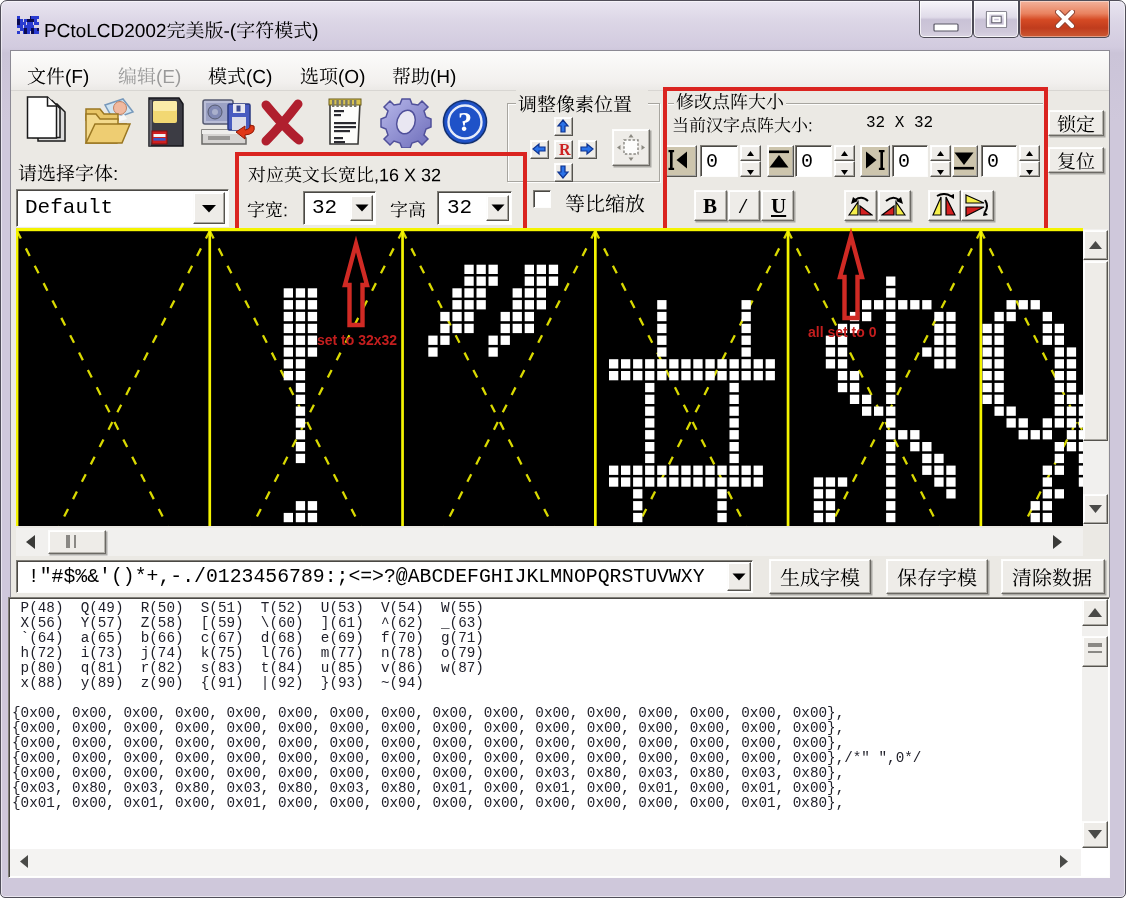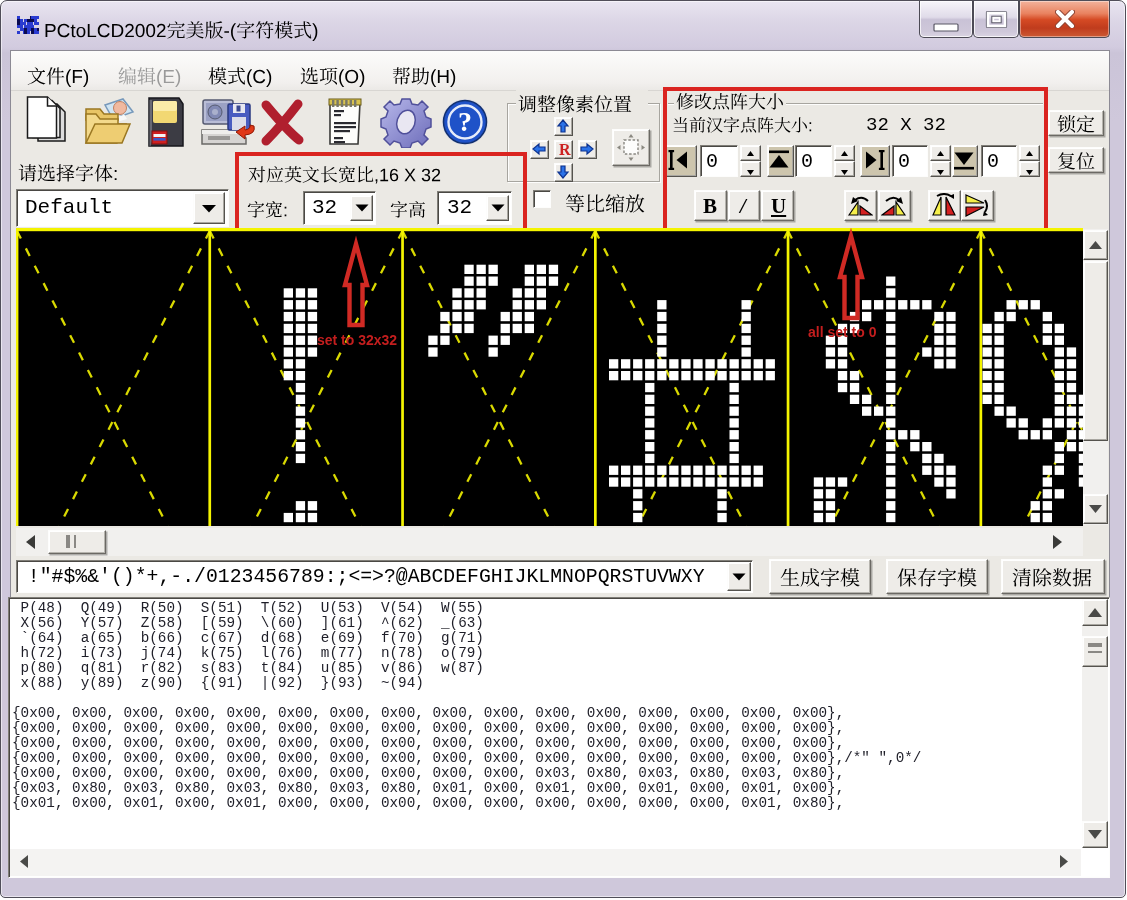--- a/index.html
+++ b/index.html
@@ -256,21 +256,21 @@
       <path d="M5.36 -3.9 5.14 -3.72C6.10 -2.94 7.22 -1.54 7.46 -0.42C8.9 0.56 9.88 -2.5 5.36 -3.9ZM11.46 -16.78C10.82 -14.84 9.76 -12.94 8.76 -11.78L9.04 -11.54L9.34 -11.78V-10.38H2.9L3.06 -9.8H9.34V-7.60H0.86L1.04 -7.04H18.62C18.88 -7.04 19.1 -7.14 19.14 -7.36C18.5 -7.94 17.48 -8.72 17.48 -8.72L16.56 -7.60H10.62V-9.8H17.04C17.32 -9.8 17.5 -9.9 17.56 -10.12C16.94 -10.68 15.96 -11.44 15.96 -11.44L15.08 -10.38H10.62V-11.64C11.02 -11.72 11.16 -11.88 11.20 -12.1L9.9 -12.26C10.42 -12.74 10.94 -13.3 11.4 -13.92H12.86C13.46 -13.26 14.04 -12.3 14.1 -11.44C15.20 -10.58 16.28 -12.62 13.82 -13.92H18.46C18.74 -13.92 18.92 -14.0 18.98 -14.22C18.34 -14.82 17.32 -15.62 17.32 -15.62L16.4 -14.48H11.8C12.08 -14.88 12.34 -15.3 12.56 -15.72C12.98 -15.68 13.22 -15.84 13.32 -16.06ZM12.8 -6.9V-4.82H1.56L1.74 -4.24H12.8V-0.46C12.8 -0.14 12.70 -0.02 12.28 -0.02C11.8 -0.02 9.18 -0.2 9.18 -0.2V0.1C10.28 0.24 10.92 0.4 11.26 0.62C11.58 0.84 11.72 1.18 11.8 1.58C13.88 1.38 14.12 0.70 14.12 -0.38V-4.24H18.18C18.46 -4.24 18.66 -4.34 18.7 -4.56C18.06 -5.14 17.04 -5.92 17.04 -5.92L16.16 -4.82H14.12V-6.18C14.56 -6.24 14.74 -6.4 14.8 -6.68ZM4.12 -16.78C3.34 -14.56 2.08 -12.56 0.84 -11.32L1.1 -11.1C2.18 -11.76 3.22 -12.74 4.08 -13.92H4.92C5.42 -13.28 5.9 -12.32 5.88 -11.5C6.88 -10.58 8.02 -12.52 5.7 -13.92H9.70C9.98 -13.92 10.14 -14.0 10.18 -14.22C9.62 -14.78 8.68 -15.52 8.68 -15.52L7.88 -14.48H4.48C4.74 -14.86 4.98 -15.28 5.2 -15.70C5.62 -15.66 5.86 -15.82 5.96 -16.04Z M28.2 -10.92 27.22 -9.62H24.44V-15.68C24.98 -15.76 25.22 -15.96 25.28 -16.3L23.16 -16.52V-1.0C23.16 -0.6 23.04 -0.48 22.4 -0.04L23.42 1.32C23.54 1.22 23.7 1.06 23.78 0.8C26.3 -0.4 28.6 -1.62 29.98 -2.30L29.88 -2.62C27.84 -1.90 25.84 -1.2 24.44 -0.74V-9.02H29.43C29.72 -9.02 29.92 -9.12 29.96 -9.34C29.3 -10.0 28.2 -10.92 28.2 -10.92ZM33.0 -16.26 31.0 -16.5V-0.92C31.0 0.3 31.48 0.72 33.14 0.72H35.28C38.51 0.72 39.28 0.5 39.28 -0.14C39.28 -0.42 39.16 -0.56 38.66 -0.76L38.6 -4.1H38.34C38.1 -2.68 37.82 -1.22 37.66 -0.88C37.56 -0.68 37.44 -0.62 37.22 -0.58C36.92 -0.54 36.24 -0.52 35.3 -0.52H33.32C32.46 -0.52 32.28 -0.74 32.28 -1.26V-7.84C34.01 -8.58 36.12 -9.76 37.98 -11.08C38.36 -10.88 38.58 -10.92 38.76 -11.08L37.2 -12.62C35.64 -11.04 33.78 -9.46 32.28 -8.38V-15.72C32.78 -15.8 32.96 -16.0 33.0 -16.26Z M51.7 -16.86 51.5 -16.72C52.14 -16.16 52.82 -15.14 52.92 -14.32C54.16 -13.36 55.34 -15.98 51.7 -16.86ZM40.96 -1.38 41.88 0.3C42.08 0.24 42.24 0.04 42.28 -0.2C44.36 -1.32 45.92 -2.28 47.02 -3.02L46.94 -3.26C44.54 -2.44 42.1 -1.66 40.96 -1.38ZM45.7 -15.96 43.8 -16.74C43.4 -15.24 42.24 -12.42 41.28 -11.22C41.18 -11.14 40.82 -11.04 40.82 -11.04L41.5 -9.32C41.64 -9.38 41.76 -9.48 41.86 -9.64C42.7 -9.9 43.54 -10.20 44.18 -10.44C43.32 -8.82 42.26 -7.14 41.36 -6.16C41.22 -6.06 40.82 -5.98 40.82 -5.98L41.52 -4.22C41.7 -4.28 41.86 -4.44 42.0 -4.68C43.78 -5.32 45.5 -6.02 46.38 -6.38L46.34 -6.66C44.8 -6.42 43.24 -6.18 42.14 -6.04C43.82 -7.78 45.62 -10.32 46.58 -12.08C46.74 -12.06 46.88 -12.06 47.0 -12.1C46.9 -11.9 46.9 -11.70 47.0 -11.5C47.28 -11.12 47.94 -11.24 48.22 -11.58C48.51 -11.92 48.7 -12.58 48.64 -13.42H57.28L56.68 -12.0L56.96 -11.88C57.42 -12.20 58.22 -12.84 58.66 -13.24C59.04 -13.26 59.26 -13.28 59.42 -13.42L58.04 -14.78L57.3 -14.0H48.58C48.54 -14.26 48.48 -14.52 48.4 -14.8L48.06 -14.82C48.14 -14.04 47.76 -12.98 47.36 -12.6L47.2 -12.42L45.52 -13.34C45.3 -12.72 44.94 -11.92 44.52 -11.06C43.54 -11.0 42.6 -10.94 41.86 -10.9C43.0 -12.22 44.26 -14.22 44.98 -15.64C45.38 -15.6 45.6 -15.78 45.7 -15.96ZM56.62 -0.38H52.12V-3.68H56.62ZM52.12 1.14V0.2H56.62V1.44H56.8C57.2 1.44 57.8 1.14 57.82 1.02V-7.22C58.24 -7.3 58.56 -7.44 58.68 -7.60L57.12 -8.82L56.42 -8.04H53.88C54.2 -8.74 54.58 -9.70 54.9 -10.54H58.46C58.72 -10.54 58.92 -10.64 58.96 -10.86C58.37 -11.38 57.48 -12.04 57.48 -12.04L56.68 -11.12H50.38L50.54 -10.54H53.58L53.28 -8.04H52.22L50.92 -8.66V1.58H51.12C51.66 1.58 52.12 1.28 52.12 1.14ZM56.62 -4.28H52.12V-7.44H56.62ZM51.18 -12.0 49.34 -12.64C48.54 -9.76 47.22 -6.82 45.96 -4.96L46.26 -4.76C46.86 -5.38 47.44 -6.12 48.0 -6.96V1.56H48.22C48.66 1.56 49.16 1.28 49.18 1.18V-8.12C49.5 -8.18 49.72 -8.3 49.78 -8.48L49.08 -8.76C49.58 -9.68 50.04 -10.64 50.42 -11.64C50.86 -11.62 51.1 -11.78 51.18 -12.0Z M64.1 -16.56 63.86 -16.44C64.56 -15.6 65.42 -14.26 65.64 -13.22C66.94 -12.24 68.06 -14.9 64.1 -16.56ZM68.76 -13.82 67.86 -12.68H60.8L60.96 -12.08H63.34C63.4 -7.06 63.08 -2.54 60.76 1.34L61.0 1.56C63.46 -1.28 64.26 -4.68 64.54 -8.6H67.54C67.38 -3.46 67.0 -0.88 66.44 -0.36C66.24 -0.16 66.08 -0.12 65.76 -0.12C65.4 -0.12 64.42 -0.2 63.84 -0.26L63.82 0.08C64.38 0.18 64.92 0.36 65.14 0.54C65.38 0.76 65.42 1.1 65.42 1.48C66.14 1.48 66.84 1.26 67.34 0.76C68.18 -0.1 68.62 -2.7 68.78 -8.46C69.2 -8.48 69.44 -8.6 69.6 -8.76L68.1 -10.0L67.36 -9.18H64.58C64.62 -10.12 64.66 -11.08 64.68 -12.08H69.92C70.2 -12.08 70.38 -12.18 70.44 -12.4C69.8 -13.02 68.76 -13.82 68.76 -13.82ZM74.34 -16.28 72.18 -16.76C71.68 -13.16 70.54 -9.70 69.12 -7.4L69.42 -7.22C70.26 -8.08 71.0 -9.14 71.64 -10.36C72.0 -7.98 72.56 -5.76 73.46 -3.82C72.16 -1.84 70.38 -0.12 67.94 1.3L68.14 1.56C70.68 0.42 72.58 -1.02 74.02 -2.74C75.0 -1.02 76.32 0.46 78.1 1.58C78.28 0.96 78.74 0.66 79.34 0.56L79.4 0.38C77.38 -0.6 75.86 -1.98 74.72 -3.68C76.28 -5.92 77.16 -8.62 77.64 -11.70H78.8C79.1 -11.70 79.28 -11.8 79.32 -12.02C78.68 -12.64 77.6 -13.48 77.6 -13.48L76.68 -12.28H72.52C72.96 -13.38 73.32 -14.56 73.62 -15.82C74.06 -15.84 74.28 -16.02 74.34 -16.28ZM72.28 -11.70H76.12C75.8 -9.16 75.16 -6.84 74.04 -4.8C73.04 -6.62 72.4 -8.74 71.96 -11.0Z" fill="#000"></path>
     </svg></div>
 <div class="abs" style="left:668px;top:103px;width:375px;height:1px;background:#a7a59f;box-shadow:0 1px 0 #fdfdfc"></div>
 <div class="abs " style="left:674px;top:88px;width:112px;height:26px;background:#ebe9e4"></div>
 <div class="abs" style="left:676px;top:91.8px"><svg width="110" height="21" viewBox="0 -16.2 110 21">
       <path d="M7.00 -12.14 5.31 -12.32V-1.24H5.52C5.93 -1.24 6.40 -1.51 6.40 -1.65V-11.7C6.80 -11.75 6.94 -11.91 7.00 -12.14ZM13.46 -6.55 12.09 -7.41C10.78 -6.13 9.01 -5.09 7.30 -4.37L7.52 -4.05C9.39 -4.57 11.35 -5.41 12.83 -6.42C13.19 -6.35 13.33 -6.39 13.46 -6.55ZM15.35 -4.89 13.95 -5.77C12.13 -3.92 9.73 -2.57 7.32 -1.63L7.48 -1.31C10.11 -2.03 12.67 -3.18 14.68 -4.78C15.04 -4.69 15.20 -4.73 15.35 -4.89ZM17.06 -3.11 15.51 -4.03C13.01 -1.09 9.93 0.19 6.26 1.09L6.37 1.42C10.33 0.80 13.53 -0.30 16.34 -2.98C16.74 -2.88 16.93 -2.93 17.06 -3.11ZM11.25 -14.52 9.52 -15.10C8.94 -12.79 7.84 -10.60 6.76 -9.21L7.02 -9.01C7.84 -9.70 8.62 -10.60 9.30 -11.68C9.86 -10.62 10.49 -9.71 11.30 -8.92C9.98 -7.91 8.40 -7.07 6.65 -6.44L6.82 -6.17C8.80 -6.69 10.51 -7.45 11.93 -8.38C13.10 -7.47 14.56 -6.78 16.54 -6.3C16.63 -6.87 16.97 -7.18 17.44 -7.32L17.47 -7.50C15.55 -7.79 14.02 -8.29 12.78 -8.98C14.02 -9.93 15.03 -11.03 15.76 -12.27C16.2 -12.27 16.39 -12.32 16.54 -12.47L15.28 -13.64L14.47 -12.92H10.00C10.22 -13.33 10.40 -13.77 10.58 -14.20C10.96 -14.18 11.17 -14.34 11.25 -14.52ZM14.39 -12.40C13.80 -11.34 12.97 -10.35 11.96 -9.46C10.94 -10.17 10.17 -11.05 9.54 -12.07L9.73 -12.40ZM4.42 -10.02 3.67 -10.31C4.22 -11.53 4.73 -12.83 5.14 -14.16C5.56 -14.14 5.76 -14.32 5.83 -14.52L4.01 -15.08C3.27 -11.71 1.96 -8.22 0.63 -5.97L0.89 -5.81C1.56 -6.58 2.19 -7.52 2.77 -8.54V1.40H2.96C3.40 1.40 3.86 1.13 3.88 1.04V-9.70C4.19 -9.73 4.37 -9.86 4.42 -10.02Z M19.49 -9.16V-2.01C19.49 -1.69 19.42 -1.58 18.91 -1.34L19.67 0.25C19.81 0.18 20.03 0.0 20.14 -0.28C22.51 -1.63 24.64 -2.96 25.86 -3.68L25.75 -3.94C23.85 -3.13 21.96 -2.35 20.62 -1.83V-7.37L20.64 -7.91H24.01V-7.09H24.19C24.58 -7.09 25.14 -7.37 25.16 -7.50V-12.45C25.52 -12.52 25.81 -12.65 25.91 -12.79L24.49 -13.89L23.83 -13.17H18.97L19.13 -12.65H24.01V-8.44H20.88ZM30.47 -14.61 28.51 -15.12C27.81 -11.37 26.33 -7.88 24.64 -5.63L24.91 -5.43C25.88 -6.33 26.78 -7.47 27.54 -8.78C27.95 -6.78 28.51 -4.94 29.39 -3.36C27.97 -1.54 25.99 -0.05 23.29 1.11L23.41 1.36C26.26 0.43 28.36 -0.84 29.93 -2.48C30.96 -0.97 32.31 0.30 34.16 1.24C34.34 0.70 34.73 0.39 35.28 0.30L35.33 0.12C33.31 -0.68 31.78 -1.83 30.61 -3.25C32.16 -5.16 33.08 -7.50 33.58 -10.24H34.97C35.22 -10.24 35.38 -10.33 35.44 -10.53C34.86 -11.08 33.89 -11.84 33.89 -11.84L33.04 -10.76H28.54C29.03 -11.84 29.44 -13.01 29.79 -14.23C30.20 -14.23 30.40 -14.41 30.47 -14.61ZM28.31 -10.24H32.20C31.84 -7.93 31.12 -5.92 29.97 -4.15C28.96 -5.65 28.29 -7.37 27.84 -9.30Z M39.31 -2.91C39.31 -1.38 38.30 -0.28 37.31 0.10C36.93 0.30 36.66 0.66 36.82 1.04C37.02 1.47 37.69 1.45 38.23 1.15C39.11 0.68 40.17 -0.59 39.63 -2.91ZM42.46 -2.84 42.22 -2.77C42.55 -1.78 42.82 -0.30 42.67 0.86C43.68 2.03 45.12 -0.41 42.46 -2.84ZM45.72 -2.91 45.48 -2.78C46.22 -1.83 47.10 -0.28 47.25 0.89C48.47 1.90 49.53 -0.80 45.72 -2.91ZM49.30 -2.96 49.10 -2.80C50.27 -1.83 51.73 -0.14 52.07 1.20C53.47 2.14 54.28 -1.02 49.30 -2.96ZM39.49 -9.23V-3.34H39.67C40.15 -3.34 40.66 -3.61 40.66 -3.74V-4.42H49.35V-3.47H49.53C49.93 -3.47 50.52 -3.74 50.54 -3.86V-8.47C50.90 -8.54 51.17 -8.69 51.3 -8.83L49.82 -9.97L49.17 -9.23H45.34V-11.80H51.96C52.2 -11.80 52.37 -11.89 52.43 -12.09C51.82 -12.67 50.83 -13.46 50.83 -13.46L49.96 -12.34H45.34V-14.41C45.82 -14.48 46.00 -14.68 46.04 -14.94L44.13 -15.12V-9.23H40.76L39.49 -9.82ZM40.66 -4.96V-8.71H49.35V-4.96Z M65.93 -14.52 64.24 -15.08C64.08 -14.41 63.81 -13.49 63.48 -12.51H60.69L60.84 -11.98H63.30C62.76 -10.38 62.13 -8.67 61.63 -7.50C61.36 -7.41 61.05 -7.27 60.85 -7.18L62.13 -6.11L62.69 -6.69H65.62V-3.51H60.60L60.75 -2.96H65.62V1.42H65.80C66.40 1.42 66.78 1.13 66.78 1.06V-2.96H70.93C71.19 -2.96 71.37 -3.05 71.42 -3.25C70.83 -3.79 69.89 -4.5 69.89 -4.5L69.10 -3.51H66.78V-6.69H70.2C70.47 -6.69 70.63 -6.78 70.68 -6.98C70.12 -7.48 69.26 -8.17 69.26 -8.17L68.49 -7.21H66.78V-9.98C67.21 -10.04 67.37 -10.20 67.41 -10.45L65.68 -10.65V-7.21H62.73C63.25 -8.54 63.95 -10.38 64.49 -11.98H70.61C70.86 -11.98 71.02 -12.07 71.06 -12.27C70.50 -12.79 69.57 -13.49 69.57 -13.49L68.75 -12.51H64.67C64.89 -13.15 65.08 -13.73 65.21 -14.21C65.64 -14.16 65.84 -14.32 65.93 -14.52ZM55.71 -14.59V1.38H55.90C56.44 1.38 56.82 1.06 56.82 0.97V-13.48H59.14C58.78 -12.07 58.19 -10.02 57.79 -8.92C58.93 -7.59 59.34 -6.28 59.34 -5.00C59.34 -4.30 59.20 -3.94 58.93 -3.78C58.78 -3.68 58.69 -3.67 58.51 -3.67C58.24 -3.67 57.63 -3.67 57.29 -3.67V-3.38C57.67 -3.32 57.99 -3.23 58.12 -3.11C58.28 -2.96 58.35 -2.57 58.35 -2.21C59.99 -2.28 60.55 -3.04 60.55 -4.75C60.55 -6.13 59.90 -7.61 58.24 -8.98C58.93 -10.06 59.92 -12.11 60.44 -13.19C60.85 -13.19 61.11 -13.22 61.25 -13.37L59.85 -14.74L59.07 -14.02H57.04Z M80.17 -15.04C80.17 -13.21 80.19 -11.44 80.02 -9.77H72.9L73.04 -9.25H79.97C79.52 -5.23 77.97 -1.71 72.70 1.09L72.91 1.42C79.07 -1.31 80.73 -5.04 81.23 -9.23C81.75 -5.61 83.21 -1.33 88.2 1.42C88.38 0.73 88.81 0.48 89.46 0.41L89.49 0.21C84.15 -2.19 82.24 -5.85 81.57 -9.25H88.77C89.02 -9.25 89.22 -9.34 89.26 -9.54C88.57 -10.15 87.46 -10.99 87.46 -10.99L86.49 -9.77H81.28C81.43 -11.25 81.45 -12.78 81.48 -14.34C81.91 -14.39 82.08 -14.57 82.13 -14.85Z M102.00 -10.33 101.75 -10.20C103.46 -8.42 105.48 -5.56 105.78 -3.31C107.38 -1.97 108.34 -6.33 102.00 -10.33ZM94.51 -10.44C93.94 -8.1 92.55 -4.94 90.63 -2.95L90.82 -2.73C93.24 -4.5 94.89 -7.32 95.76 -9.46C96.21 -9.43 96.37 -9.54 96.46 -9.75ZM98.44 -14.85V-0.64C98.44 -0.32 98.31 -0.19 97.92 -0.19C97.43 -0.19 94.95 -0.39 94.95 -0.39V-0.10C96.01 0.03 96.57 0.19 96.93 0.41C97.25 0.63 97.39 0.95 97.45 1.38C99.46 1.17 99.70 0.50 99.70 -0.53V-14.14C100.15 -14.20 100.31 -14.38 100.36 -14.63Z" fill="#000"></path>
     </svg></div>
 <div class="abs" style="left:672px;top:115.7px"><svg width="142" height="19" viewBox="0 -15.3 142 19">
       <path d="M14.87 -12.47 13.15 -13.24C12.46 -11.59 11.52 -9.82 10.79 -8.72L11.05 -8.55C12.08 -9.46 13.27 -10.86 14.21 -12.22C14.56 -12.17 14.79 -12.29 14.87 -12.47ZM2.58 -13.14 2.38 -13.00C3.33 -11.95 4.57 -10.23 4.91 -8.92C6.18 -7.97 7.02 -10.81 2.58 -13.14ZM9.67 -14.04 7.92 -14.22V-8.02H1.68L1.83 -7.53H13.24V-4.28H2.60L2.75 -3.79H13.24V-0.34H1.58L1.73 0.15H13.24V1.32H13.41C13.82 1.32 14.34 1.03 14.36 0.91V-7.31C14.70 -7.37 14.99 -7.51 15.11 -7.65L13.71 -8.73L13.07 -8.02H9.04V-13.56C9.46 -13.63 9.63 -13.80 9.67 -14.04Z M26.99 -9.04V-1.22H27.20C27.60 -1.22 28.05 -1.46 28.05 -1.59V-8.41C28.49 -8.46 28.64 -8.61 28.67 -8.85ZM30.65 -9.45V-0.34C30.65 -0.08 30.56 0.01 30.24 0.01C29.86 0.01 28.11 -0.11 28.11 -0.11V0.15C28.88 0.25 29.32 0.37 29.58 0.54C29.80 0.73 29.90 1.00 29.95 1.30C31.53 1.15 31.72 0.61 31.72 -0.27V-8.80C32.13 -8.85 32.28 -9.01 32.31 -9.26ZM21.21 -14.19 21.02 -14.07C21.79 -13.37 22.66 -12.20 22.83 -11.23C22.98 -11.13 23.13 -11.06 23.27 -11.06H17.68L17.83 -10.57H32.87C33.11 -10.57 33.28 -10.65 33.33 -10.82C32.72 -11.37 31.77 -12.12 31.77 -12.12L30.92 -11.06H27.23C28.06 -11.81 28.93 -12.71 29.47 -13.41C29.86 -13.39 30.07 -13.53 30.14 -13.71L28.35 -14.24C27.96 -13.29 27.31 -12.03 26.72 -11.06H23.34C24.24 -11.10 24.44 -13.19 21.21 -14.19ZM23.61 -8.31V-6.25H20.31V-8.31ZM19.24 -8.80V1.30H19.43C19.90 1.30 20.31 1.05 20.31 0.91V-3.07H23.61V-0.30C23.61 -0.08 23.54 0.01 23.29 0.01C23.00 0.01 21.76 -0.06 21.76 -0.06V0.18C22.33 0.27 22.66 0.39 22.86 0.54C23.05 0.73 23.10 0.98 23.13 1.30C24.51 1.17 24.68 0.66 24.68 -0.18V-8.10C25.02 -8.16 25.31 -8.31 25.43 -8.43L24.00 -9.50L23.44 -8.80H20.4L19.24 -9.36ZM23.61 -5.74V-3.57H20.31V-5.74Z M35.81 -3.46C35.63 -3.46 35.05 -3.46 35.05 -3.46V-3.09C35.41 -3.06 35.66 -3.00 35.88 -2.85C36.27 -2.60 36.36 -1.27 36.14 0.47C36.17 1.02 36.38 1.32 36.68 1.32C37.28 1.32 37.60 0.86 37.63 0.13C37.70 -1.25 37.21 -2.00 37.21 -2.78C37.21 -3.19 37.33 -3.72 37.46 -4.25C37.72 -5.06 39.25 -9.04 40.00 -11.15L39.71 -11.23C36.56 -4.42 36.56 -4.42 36.24 -3.82C36.07 -3.46 36.02 -3.46 35.81 -3.46ZM34.88 -10.25 34.73 -10.09C35.49 -9.62 36.41 -8.70 36.68 -7.95C37.94 -7.25 38.59 -9.77 34.88 -10.25ZM36.17 -14.02 36.02 -13.85C36.80 -13.34 37.75 -12.41 38.08 -11.59C39.33 -10.89 40.00 -13.44 36.17 -14.02ZM44.26 -3.51C42.82 -1.64 40.95 -0.06 38.59 1.10L38.77 1.36C41.34 0.32 43.29 -1.07 44.81 -2.72C46.01 -1.07 47.51 0.25 49.31 1.24C49.60 0.73 50.06 0.45 50.57 0.47L50.66 0.32C48.63 -0.57 46.92 -1.87 45.50 -3.55C47.39 -5.93 48.46 -8.77 49.14 -11.79C49.53 -11.83 49.72 -11.86 49.86 -12.03L48.60 -13.22L47.87 -12.49H39.81L39.96 -12.00H41.36C41.83 -8.63 42.80 -5.79 44.26 -3.51ZM44.88 -4.35C43.35 -6.44 42.27 -9.02 41.75 -12.00H47.95C47.39 -9.21 46.41 -6.59 44.88 -4.35Z M58.42 -14.26 58.25 -14.14C58.87 -13.61 59.46 -12.68 59.56 -11.91C60.74 -11.05 61.81 -13.49 58.42 -14.26ZM53.87 -12.46 53.58 -12.44C53.66 -11.33 53.00 -10.35 52.34 -9.99C51.95 -9.77 51.71 -9.41 51.86 -9.02C52.07 -8.58 52.71 -8.58 53.15 -8.89C53.65 -9.23 54.11 -9.96 54.11 -11.06H65.21C64.99 -10.42 64.63 -9.62 64.36 -9.07L64.6 -8.95C65.26 -9.45 66.16 -10.26 66.64 -10.86C66.99 -10.88 67.18 -10.91 67.30 -11.01L65.96 -12.32L65.19 -11.57H54.06C54.02 -11.84 53.97 -12.15 53.87 -12.46ZM65.68 -5.91 64.83 -4.86H60.04V-6.35C60.43 -6.40 60.60 -6.54 60.63 -6.80C61.76 -7.27 62.86 -7.92 63.69 -8.48C64.03 -8.5 64.24 -8.53 64.37 -8.65L63.03 -9.87L62.27 -9.11H54.65L54.80 -8.60H62.03C61.52 -8.04 60.80 -7.36 60.09 -6.86L58.92 -6.98V-4.86H51.79L51.95 -4.35H58.92V-0.39C58.92 -0.11 58.82 -0.01 58.48 -0.01C58.07 -0.01 55.99 -0.17 55.99 -0.17V0.10C56.88 0.20 57.37 0.32 57.68 0.51C57.93 0.71 58.03 0.98 58.12 1.32C59.84 1.15 60.04 0.59 60.04 -0.30V-4.35H66.75C66.99 -4.35 67.16 -4.43 67.21 -4.62C66.62 -5.16 65.68 -5.91 65.68 -5.91Z M71.12 -2.75C71.12 -1.30 70.17 -0.27 69.24 0.10C68.88 0.28 68.62 0.62 68.78 0.98C68.96 1.39 69.59 1.37 70.10 1.08C70.94 0.64 71.94 -0.56 71.43 -2.75ZM74.10 -2.68 73.88 -2.61C74.18 -1.68 74.44 -0.28 74.30 0.81C75.25 1.92 76.61 -0.39 74.10 -2.68ZM77.18 -2.75 76.95 -2.63C77.65 -1.73 78.48 -0.27 78.62 0.85C79.78 1.80 80.78 -0.76 77.18 -2.75ZM80.56 -2.80 80.37 -2.65C81.48 -1.73 82.85 -0.13 83.18 1.13C84.50 2.02 85.27 -0.96 80.56 -2.80ZM71.29 -8.72V-3.16H71.46C71.92 -3.16 72.40 -3.41 72.40 -3.53V-4.18H80.61V-3.28H80.78C81.15 -3.28 81.71 -3.53 81.73 -3.65V-8.00C82.07 -8.07 82.33 -8.21 82.45 -8.34L81.05 -9.41L80.44 -8.72H76.82V-11.15H83.07C83.3 -11.15 83.47 -11.23 83.52 -11.42C82.94 -11.96 82.00 -12.71 82.00 -12.71L81.19 -11.66H76.82V-13.61C77.28 -13.68 77.45 -13.87 77.48 -14.11L75.68 -14.28V-8.72H72.50L71.29 -9.28ZM72.40 -4.69V-8.22H80.61V-4.69Z M96.27 -13.71 94.67 -14.24C94.52 -13.61 94.26 -12.75 93.95 -11.81H91.32L91.46 -11.32H93.78C93.27 -9.80 92.68 -8.19 92.20 -7.08C91.95 -7.00 91.66 -6.86 91.47 -6.78L92.68 -5.78L93.21 -6.32H95.98V-3.31H91.23L91.37 -2.80H95.98V1.34H96.15C96.71 1.34 97.07 1.07 97.07 1.00V-2.80H100.99C101.23 -2.80 101.40 -2.89 101.45 -3.07C100.89 -3.58 100.01 -4.25 100.01 -4.25L99.26 -3.31H97.07V-6.32H100.3C100.55 -6.32 100.70 -6.40 100.75 -6.59C100.23 -7.07 99.41 -7.71 99.41 -7.71L98.68 -6.81H97.07V-9.43C97.47 -9.48 97.63 -9.63 97.66 -9.87L96.03 -10.06V-6.81H93.24C93.73 -8.07 94.40 -9.80 94.91 -11.32H100.69C100.92 -11.32 101.08 -11.40 101.11 -11.59C100.58 -12.08 99.70 -12.75 99.70 -12.75L98.94 -11.81H95.08C95.28 -12.42 95.47 -12.97 95.59 -13.43C95.99 -13.37 96.18 -13.53 96.27 -13.71ZM86.61 -13.78V1.30H86.80C87.31 1.30 87.66 1.00 87.66 0.91V-12.73H89.86C89.52 -11.40 88.96 -9.46 88.58 -8.43C89.65 -7.17 90.04 -5.93 90.04 -4.72C90.04 -4.06 89.91 -3.72 89.65 -3.57C89.52 -3.48 89.43 -3.46 89.26 -3.46C89.01 -3.46 88.43 -3.46 88.11 -3.46V-3.19C88.46 -3.14 88.77 -3.06 88.89 -2.94C89.04 -2.80 89.11 -2.43 89.11 -2.09C90.66 -2.15 91.18 -2.87 91.18 -4.48C91.18 -5.79 90.57 -7.19 89.01 -8.48C89.65 -9.50 90.59 -11.44 91.08 -12.46C91.47 -12.46 91.71 -12.49 91.85 -12.63L90.52 -13.92L89.79 -13.24H87.87Z M109.71 -14.21C109.71 -12.47 109.73 -10.81 109.58 -9.23H102.85L102.98 -8.73H109.53C109.10 -4.94 107.64 -1.61 102.66 1.03L102.86 1.34C108.68 -1.24 110.24 -4.76 110.72 -8.72C111.21 -5.30 112.59 -1.25 117.3 1.34C117.47 0.69 117.87 0.45 118.49 0.39L118.52 0.20C113.47 -2.07 111.67 -5.52 111.04 -8.73H117.84C118.08 -8.73 118.26 -8.82 118.30 -9.01C117.65 -9.58 116.60 -10.38 116.60 -10.38L115.68 -9.23H110.77C110.90 -10.62 110.92 -12.07 110.95 -13.54C111.36 -13.60 111.52 -13.77 111.57 -14.02Z M130.33 -9.75 130.10 -9.63C131.71 -7.95 133.62 -5.25 133.90 -3.12C135.42 -1.87 136.32 -5.98 130.33 -9.75ZM123.26 -9.86C122.72 -7.65 121.41 -4.67 119.59 -2.78L119.78 -2.58C122.06 -4.25 123.62 -6.91 124.44 -8.94C124.86 -8.90 125.01 -9.01 125.10 -9.21ZM126.97 -14.02V-0.61C126.97 -0.30 126.85 -0.18 126.48 -0.18C126.02 -0.18 123.67 -0.37 123.67 -0.37V-0.10C124.67 0.03 125.20 0.18 125.54 0.39C125.85 0.59 125.98 0.90 126.03 1.30C127.94 1.10 128.16 0.47 128.16 -0.51V-13.36C128.58 -13.41 128.74 -13.58 128.79 -13.82Z M137.55 -7.26V-8.98H139.17V-7.26ZM137.55 0.0V-1.71H139.17V0.0Z" fill="#000"></path>
     </svg></div>
-<div class="abs mono" style="left:866px;top:114px;font-size:19px">32 X 32</div>
+<div class="abs mono" style="left:866px;top:114px;font-size:16px">32 X 32</div>
 <div class="abs raised tan" style="left:664px;top:145px;width:33px;height:32px;"></div>
 <div class="abs" style="left:668px;top:150px"><svg width="22" height="20" viewBox="0 0 22 20">
       <rect x="2" y="0" width="2.6" height="20" fill="#000"></rect>
       <rect x="0.5" y="0" width="5.6" height="2.2" fill="#000"></rect>
       <rect x="0.5" y="17.8" width="5.6" height="2.2" fill="#000"></rect>
       <path d="M19 1.5 L8.5 10 L19 18.5 Z" fill="#000"></path>
     </svg></div>
 <div class="abs sunken" style="left:700px;top:145px;width:38px;height:32px;"></div>
 <div class="abs mono" style="left:706px;top:150px;font-size:20px">0</div>
 <div class="abs raised" style="left:740px;top:145px;width:21px;height:16px;"></div>

